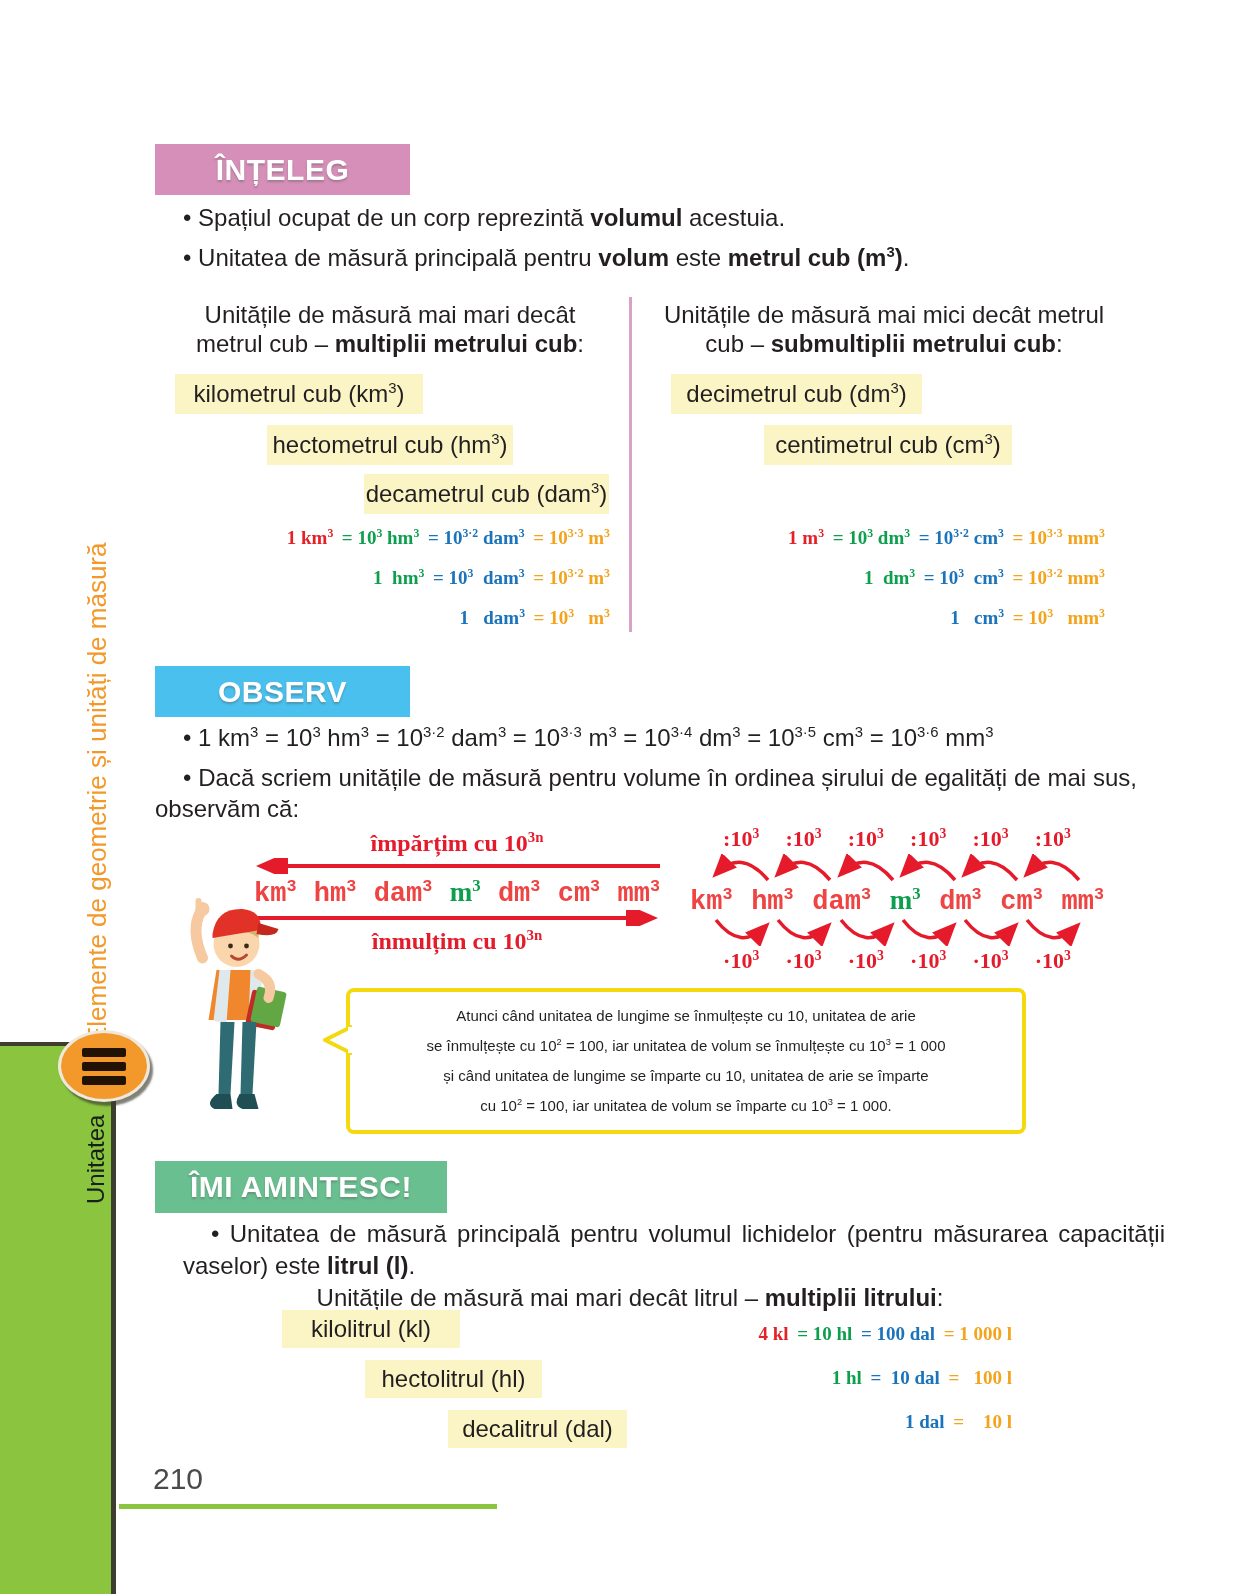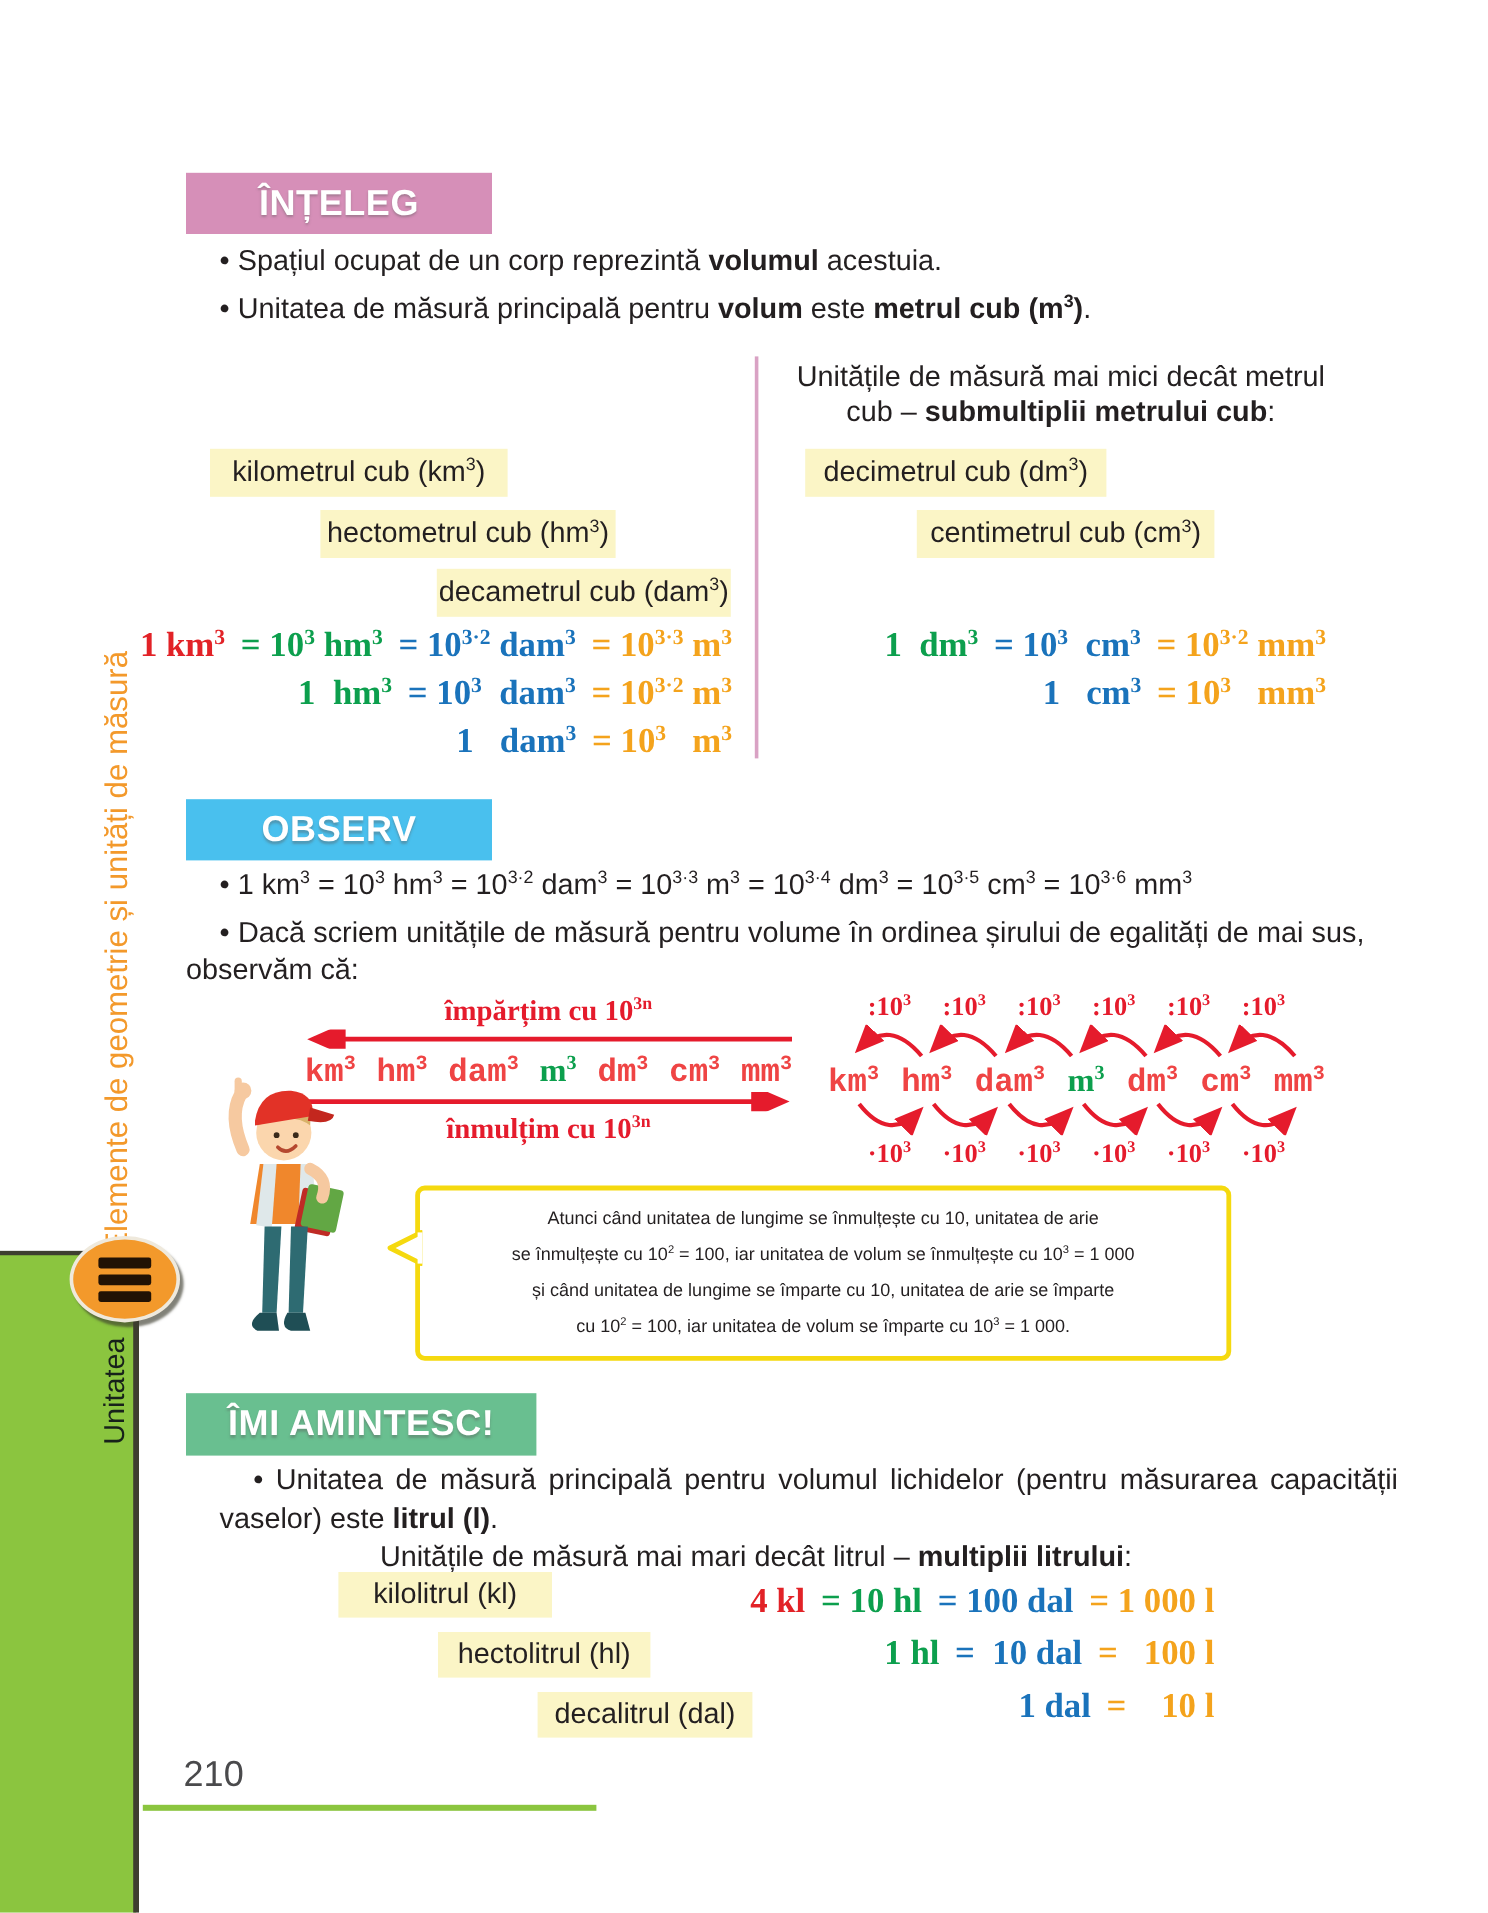--- a/index.html
+++ b/index.html
@@ -32,21 +32,21 @@
 
   .body-text{font-size:24px;line-height:32px;}
   .justify{text-align:justify;}
   .center{text-align:center;}
 
   .col-heading{font-size:24px;line-height:29px;text-align:center;}
 
   .ybox{background:var(--ybox);font-size:24px;text-align:center;height:40px;line-height:40px;}
 
   .eq-block .eqrow{display:flex;justify-content:flex-end;align-items:baseline;gap:.45em;
-        font-family:"Liberation Serif","DejaVu Serif",serif;font-weight:bold;font-size:29px;
+        font-family:"Liberation Serif","DejaVu Serif",serif;font-weight:bold;font-size:19px;
         height:40px;line-height:40px;white-space:pre;}
   .eq-block-l .eqrow{height:44px;line-height:44px;}
   .c-red{color:var(--red);}
   .c-green{color:var(--green);}
   .c-blue{color:var(--blue);}
   .c-orange{color:var(--orange);}
   .c-dark{color:#ef4444;font-family:Liberation Mono, monospace;}
 
   .d-label{font-family:"Liberation Serif","DejaVu Serif",serif;font-weight:bold;font-size:24px;
            color:var(--arrow-red);text-align:center;height:30px;line-height:30px;}
@@ -85,38 +85,40 @@
       <i></i>
       <i></i>
     </div>
   <div class="abs vert-text" style="left:82px;top:1096px;height:108px;font-size:24px;color:#17211a;">Unitatea</div>
 
   <div class="abs hdr hdr-pink" style="left:155px;top:144px;width:255px;height:51px;">ÎNȚELEG</div>
 
   <div class="abs body-text" style="left:183px;top:202px;width:960px;">•  Spațiul ocupat de un corp reprezintă <b>volumul</b> acestuia.</div>
   <div class="abs body-text" style="left:183px;top:242px;width:960px;">•  Unitatea de măsură principală pentru <b>volum</b> este <b>metrul cub (m<sup>3</sup>)</b>.</div>
 
+  <div class="abs col-heading" style="left:168px;top:300px;width:444px;">Unitățile de măsură mai mari decât<br>metrul cub – <b>multiplii metrului cub</b>:</div>
   <div class="abs col-heading" style="left:658px;top:300px;width:452px;">Unitățile de măsură mai mici decât metrul<br>cub – <b>submultiplii metrului cub</b>:</div>
 
   <div class="abs" style="left:629px;top:297px;width:3px;height:335px;background:var(--pink-div);"></div>
 
   <div class="abs ybox" style="left:175px;top:374px;width:248px;">kilometrul cub (km<sup>3</sup>)</div>
   <div class="abs ybox" style="left:267px;top:425px;width:246px;">hectometrul cub (hm<sup>3</sup>)</div>
   <div class="abs ybox" style="left:364px;top:474px;width:245px;">decametrul cub (dam<sup>3</sup>)</div>
 
   <div class="abs ybox" style="left:671px;top:374px;width:251px;">decimetrul cub (dm<sup>3</sup>)</div>
   <div class="abs ybox" style="left:764px;top:425px;width:248px;">centimetrul cub (cm<sup>3</sup>)</div>
 
   <div class="abs eq-block" style="left:158px;top:518px;width:452px;">
     <div class="eqrow"><span class="c-red">1 km<sup>3</sup></span><span class="c-green">= 10<sup>3</sup> hm<sup>3</sup></span><span class="c-blue">= 10<sup>3·2</sup> dam<sup>3</sup></span><span class="c-orange">= 10<sup>3·3</sup> m<sup>3</sup></span></div>
     <div class="eqrow"><span class="c-green">1  hm<sup>3</sup></span><span class="c-blue">= 10<sup>3</sup>  dam<sup>3</sup></span><span class="c-orange">= 10<sup>3·2</sup> m<sup>3</sup></span></div>
     <div class="eqrow"><span class="c-blue">1   dam<sup>3</sup></span><span class="c-orange">= 10<sup>3</sup>   m<sup>3</sup></span></div>
   </div>
 
   <div class="abs eq-block" style="left:650px;top:518px;width:455px;">
+    <div class="eqrow"><span class="c-red">1 m<sup>3</sup></span><span class="c-green">= 10<sup>3</sup> dm<sup>3</sup></span><span class="c-blue">= 10<sup>3·2</sup> cm<sup>3</sup></span><span class="c-orange">= 10<sup>3·3</sup> mm<sup>3</sup></span></div>
     <div class="eqrow"><span class="c-green">1  dm<sup>3</sup></span><span class="c-blue">= 10<sup>3</sup>  cm<sup>3</sup></span><span class="c-orange">= 10<sup>3·2</sup> mm<sup>3</sup></span></div>
     <div class="eqrow"><span class="c-blue">1   cm<sup>3</sup></span><span class="c-orange">= 10<sup>3</sup>   mm<sup>3</sup></span></div>
   </div>
 
   <div class="abs hdr hdr-blue" style="left:155px;top:666px;width:255px;height:51px;">OBSERV</div>
 
   <div class="abs body-text" style="left:183px;top:722px;width:960px;">•  1 km<sup>3</sup> = 10<sup>3</sup> hm<sup>3</sup> = 10<sup>3·2</sup> dam<sup>3</sup> = 10<sup>3·3</sup> m<sup>3</sup> = 10<sup>3·4</sup> dm<sup>3</sup> = 10<sup>3·5</sup> cm<sup>3</sup> = 10<sup>3·6</sup> mm<sup>3</sup></div>
   <div class="abs body-text justify" style="left:155px;top:762px;width:982px;text-indent:28px;line-height:31px;">•  Dacă scriem unitățile de măsură pentru volume în ordinea șirului de egalități de mai sus, observăm că:</div>
 
   <div class="abs" style="left:250px;top:828px;width:414px;">

